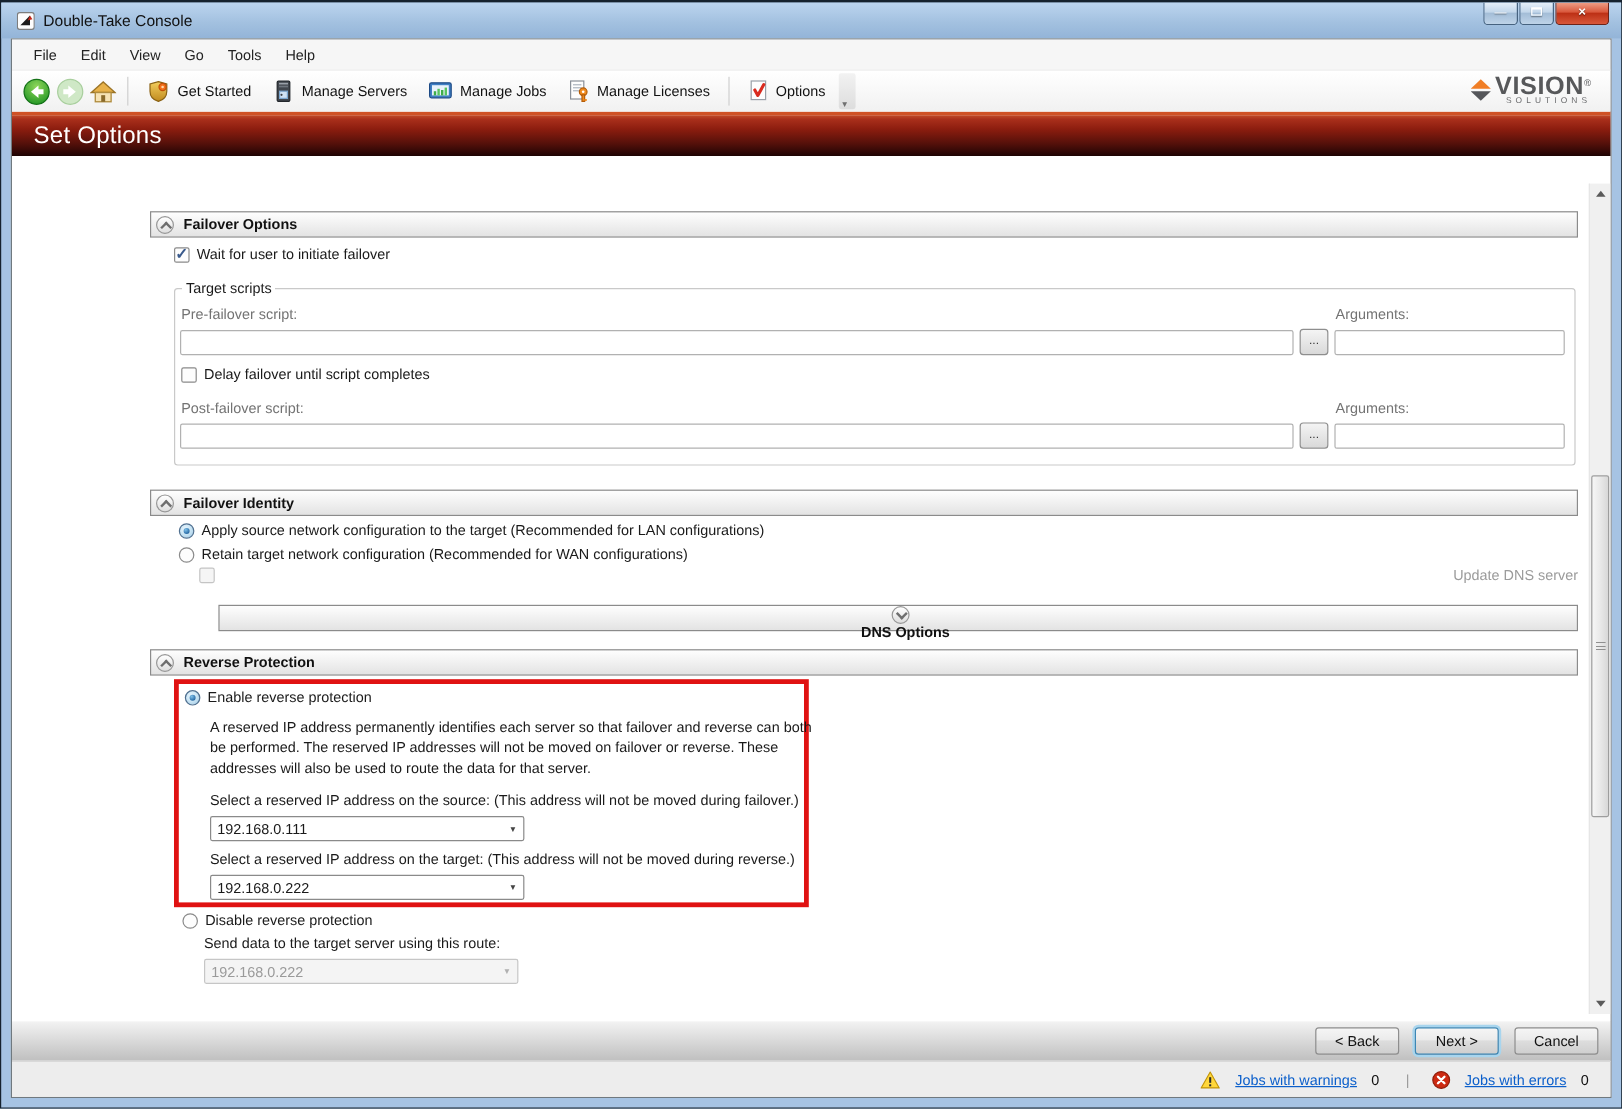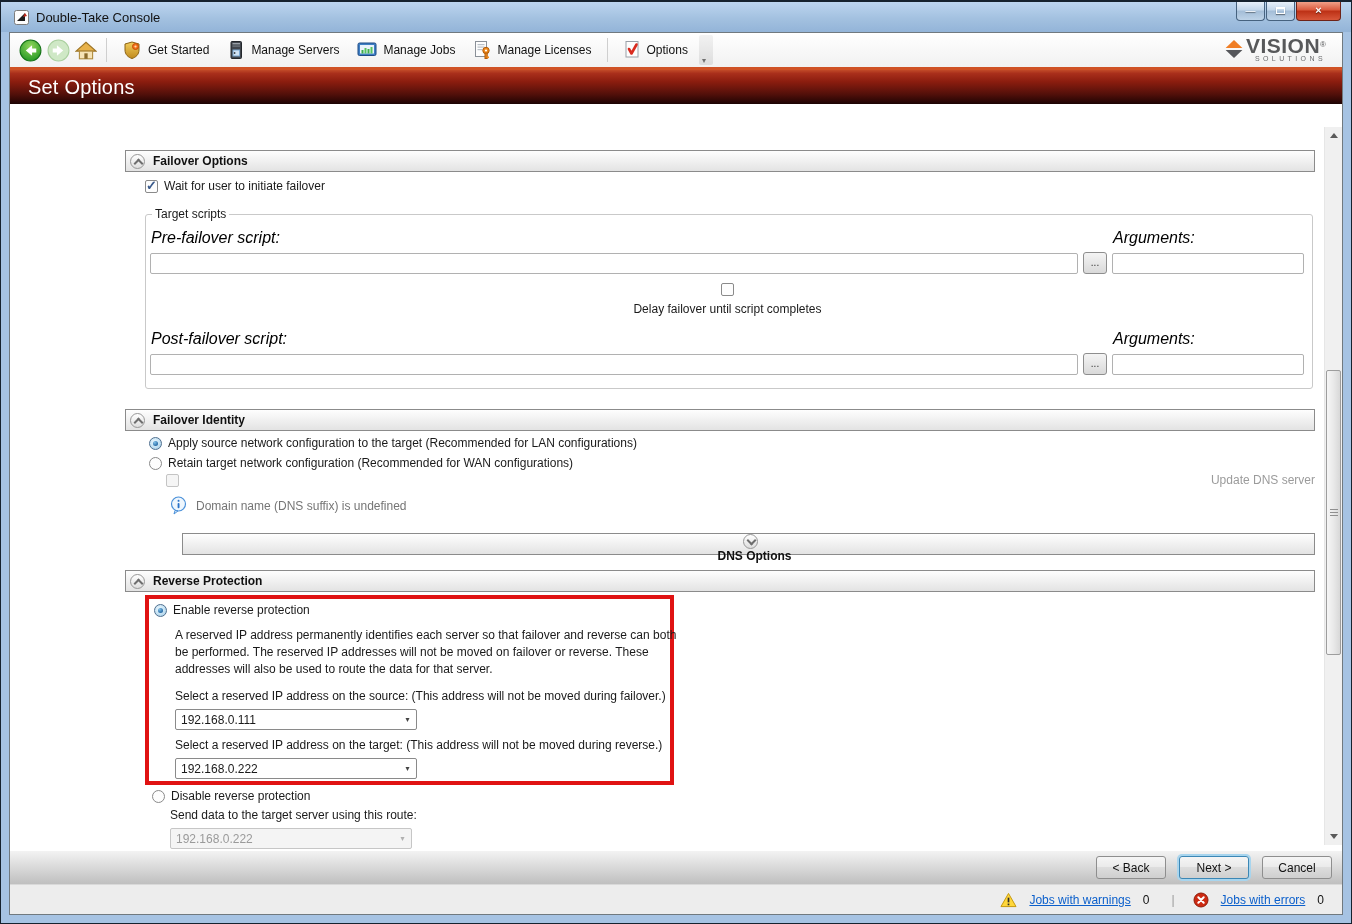--- a/index.html
+++ b/index.html
@@ -79,37 +79,37 @@
   .radio { width:13px; height:13px; border:1px solid #8a8a8a; border-radius:50%; background:#fdfdfd;
     position:relative; flex:0 0 auto; cursor:pointer; }
   .radio.checked { border-color:#4f6f8f; background:radial-gradient(circle at 40% 35%, #e8f4fc 0%, #cfe8f6 40%, #9fc9e4 100%); }
   .radio.checked::after { content:""; position:absolute; left:3px; top:3px; width:5px; height:5px;
     border-radius:50%; background:radial-gradient(circle at 35% 30%, #7fc0e8, #2a6da8 70%, #1c527f); }
 
   fieldset.group { border:1px solid #c9c9c9; border-radius:3px; margin:14px 0 0 20px; width:1168px;
     padding:2px 8px 13px 4px; }
   fieldset.group legend { font-size:12px; color:#1a1a1a; padding:0 3px; margin-left:2px; }
   .script-grid { display:grid; grid-template-columns:1fr 24px 192px; column-gap:5px; align-items:center; }
-  .script-grid .lbl { font-size:16px; color:#000000; padding:6px 0 5px 1px;font-style:italic; }
+  .script-grid .lbl { font-size:12px; color:#737373; padding:6px 0 5px 1px; }
   .txt { height:21px; border:1px solid #b1b1b1; border-radius:2px; background:#fff; font-size:12px;
     padding:0 4px; width:100%; font-family:"Liberation Sans",sans-serif; }
   .browse-btn { height:22px; width:24px; border:1px solid #8e8e8e; border-radius:3px;
     background:linear-gradient(#f4f4f4,#d9d9d9); font-size:10px; color:#333; line-height:12px; cursor:pointer; }
 
   .info-row { display:flex; align-items:center; gap:9px; }
   .info-text { font-size:12px; color:#757575; }
 
   .sub-header { margin-left:57px; width:1133px; }
 
   .redbox { border:4px solid #e01212; width:529px; margin-left:20px; margin-top:3px;
     padding:4px 0 2px 5px; }
   .desc { width:502px; font-size:12px; line-height:17px; color:#1a1a1a; margin:10px 0 0 21px; }
   .field-label { font-size:12px; color:#1a1a1a; margin:2px 0 0 21px; }
 
-  .combo { width:242px; height:21px; border:1px solid #8a8a8a; border-radius:2px; background:#fff;
+  .combo { width:262px; height:21px; border:1px solid #8a8a8a; border-radius:2px; background:#fff;
     display:flex; align-items:center; margin:6px 0 0 21px; cursor:pointer; }
   .combo-value { flex:1; font-size:12px; color:#1a1a1a; padding-left:5px; }
   .combo-arrow { width:17px; text-align:center; font-size:8px; color:#444; }
   .combo.disabled { background:#f4f4f4; border-color:#c6c6c6; }
   .combo.disabled .combo-value { color:#9a9a9a; }
   .combo.disabled .combo-arrow { color:#b0b0b0; }
 
   
   .scrollbar { position:absolute; right:0; top:23px; bottom:5px; width:18px; background:#f0f0f0;
     border-left:1px solid #e6e6e6; }
@@ -152,20 +152,28 @@
     <span class="title-text">Double-Take Console</span>
     <div class="win-controls">
       <div class="win-btn min"><span>—</span></div>
       <div class="win-btn max"><span></span></div>
       <div class="win-btn close"><span>×</span></div>
     </div>
   </div>
 
   <div class="client">
 
+    <div class="menubar">
+      <span class="menu-item">File</span>
+      <span class="menu-item">Edit</span>
+      <span class="menu-item">View</span>
+      <span class="menu-item">Go</span>
+      <span class="menu-item">Tools</span>
+      <span class="menu-item">Help</span>
+    </div>
 
     <div class="toolbar">
       <div class="nav-btn">
         <svg width="23" height="23" viewBox="0 0 22 22">
           <defs>
               <radialGradient id="gb" cx="50%" cy="30%" r="75%">
                 <stop offset="0%" stop-color="#8fd65a"></stop>
                 <stop offset="100%" stop-color="#1f9423"></stop>
               </radialGradient>
             </defs>
@@ -289,21 +297,21 @@
           <div class="script-grid">
             <div class="lbl">Pre-failover script:</div>
             <div></div>
             <div class="lbl">Arguments:</div>
 
             <input class="txt" value="" style="">
             <button class="browse-btn">...</button>
             <input class="txt" value="" style="">
           </div>
 
-          <div class="row" style="margin:9px 0 0 1px;flex-direction:column;">
+          <div class="row" style="margin:9px 0 0 1px;">
             <span class="cb"></span>
             <span>Delay failover until script completes</span>
           </div>
 
           <div class="script-grid" style="margin-top:8px;">
             <div class="lbl">Post-failover script:</div>
             <div></div>
             <div class="lbl">Arguments:</div>
 
             <input class="txt" value="" style="">
@@ -323,29 +331,20 @@
         </div>
         <div class="row" style="margin:6px 0 0 24px;">
           <span class="radio"></span>
           <span>Retain target network configuration (Recommended for WAN configurations)</span>
         </div>
         <div class="row" style="margin:3px 0 0 41px; color:#9b9b9b;justify-content:space-between;">
           <span class="cb disabled"></span>
           <span>Update DNS server</span>
         </div>
 
-        <div class="info-row" style="margin:9px 0 0 45px;">
-          <svg width="17" height="19" viewBox="0 0 17 19">
-            <circle cx="8.5" cy="8" r="7" fill="#eef6fd" stroke="#4a90d9" stroke-width="1.2"></circle>
-            <path d="M5 14.5 L4 18 L8 14.9 Z" fill="#eef6fd" stroke="#4a90d9" stroke-width="1"></path>
-            <rect x="7.6" y="3.8" width="1.9" height="2" rx="0.9" fill="#2a72c8"></rect>
-            <rect x="7.6" y="7" width="1.9" height="5.2" rx="0.9" fill="#2a72c8"></rect>
-          </svg>
-          <span class="info-text">Domain name (DNS suffix) is undefined</span>
-        </div>
 
         <div class="section-header sub-header" style="margin-top:18px;flex-direction:column;">
           <span class="chev-circle down"></span>
           <span class="section-title">DNS Options</span>
         </div>
 
         <div class="section-header" style="margin-top:15px;">
           <span class="chev-circle up"></span>
           <span class="section-title">Reverse Protection</span>
         </div>

